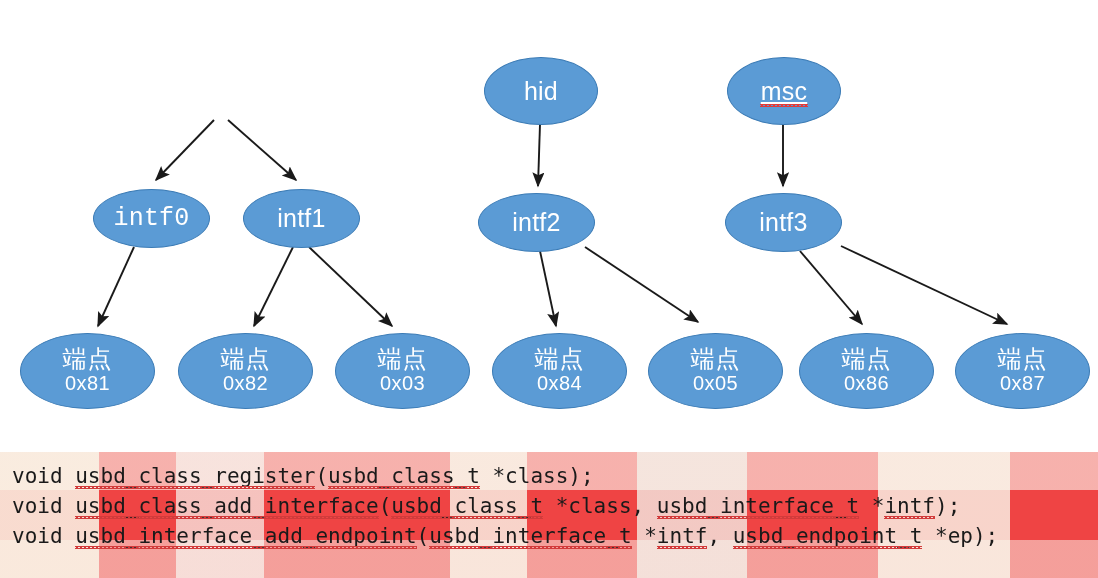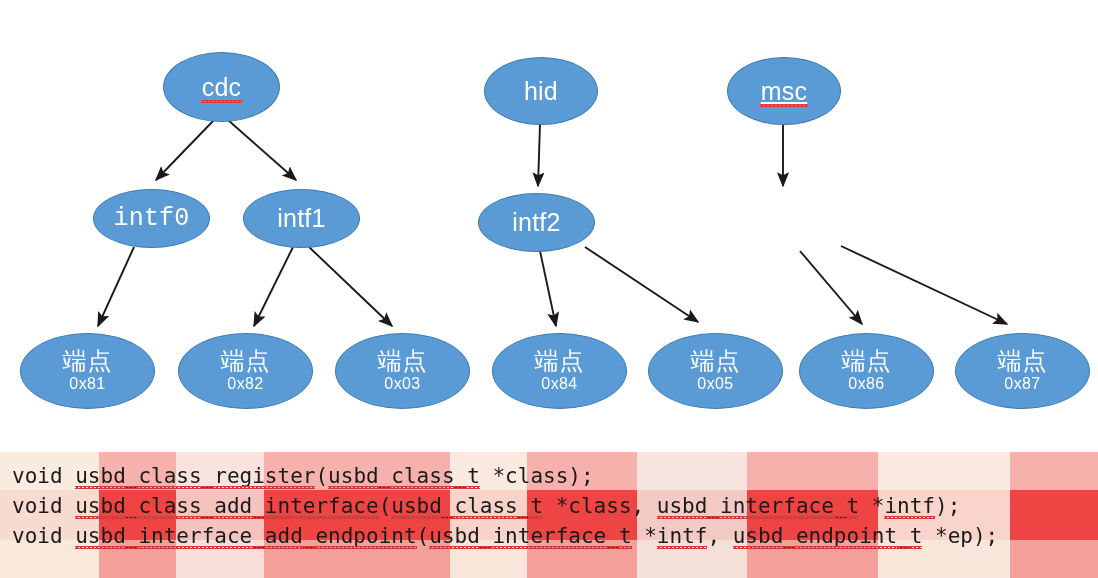--- a/index.html
+++ b/index.html
@@ -52,21 +52,21 @@
     letter-spacing: 0.2px;
     white-space: nowrap;
   }
   .node.ep .label-main {
     font-size: 24px;
     font-family: "DejaVu Sans", sans-serif;
     letter-spacing: 1px;
     text-align: center;
   }
   .node.ep .label-sub {
-    font-size: 16px;
+    font-size: 20px;
     letter-spacing: 0.4px;
     white-space: nowrap;
   }
 
   
   .squiggle {
     position: relative;
     display: inline-block;
   }
   .squiggle::after {
@@ -155,40 +155,40 @@
         <line x1="134" y1="247" x2="98" y2="326"></line>
         <line x1="293" y1="247" x2="254" y2="326"></line>
         <line x1="309" y1="247" x2="392" y2="326"></line>
         <line x1="540" y1="251" x2="556" y2="326"></line>
         <line x1="585" y1="247" x2="698" y2="322"></line>
         <line x1="800" y1="251" x2="862" y2="324"></line>
         <line x1="841" y1="246" x2="1007" y2="324"></line>
       </g>
     </svg>
 
-    <div class="node class-node" style="left:163px; top:52px; width:117px; height:70px;">
-      <span class="label-main squiggle">cdc</span>
-    </div>
 
     <div class="node class-node" style="left:484px; top:57px; width:114px; height:68px;">
       <span class="label-main">hid</span>
     </div>
 
     <div class="node class-node" style="left:727px; top:57px; width:114px; height:68px;">
       <span class="label-main squiggle underlined">msc</span>
     </div>
 
     <div class="node intf-node" style="left:93px; top:189px; width:117px; height:59px;font-family:Liberation Mono, monospace;">
       <span class="label-main">intf0</span>
     </div>
     <div class="node intf-node" style="left:243px; top:189px; width:117px; height:59px;">
       <span class="label-main">intf1</span>
     </div>
     <div class="node intf-node" style="left:478px; top:193px; width:117px; height:59px;">
       <span class="label-main">intf2</span>
+    </div>
+    <div class="node intf-node" style="left:725px; top:193px; width:117px; height:59px;">
+      <span class="label-main">intf3</span>
     </div>
 
     <div class="node ep" style="left:20px; top:333px; width:135px; height:76px;">
       <span class="label-main">端点</span>
       <span class="label-sub">0x81</span>
     </div>
     <div class="node ep" style="left:178px; top:333px; width:135px; height:76px;">
       <span class="label-main">端点</span>
       <span class="label-sub">0x82</span>
     </div>

